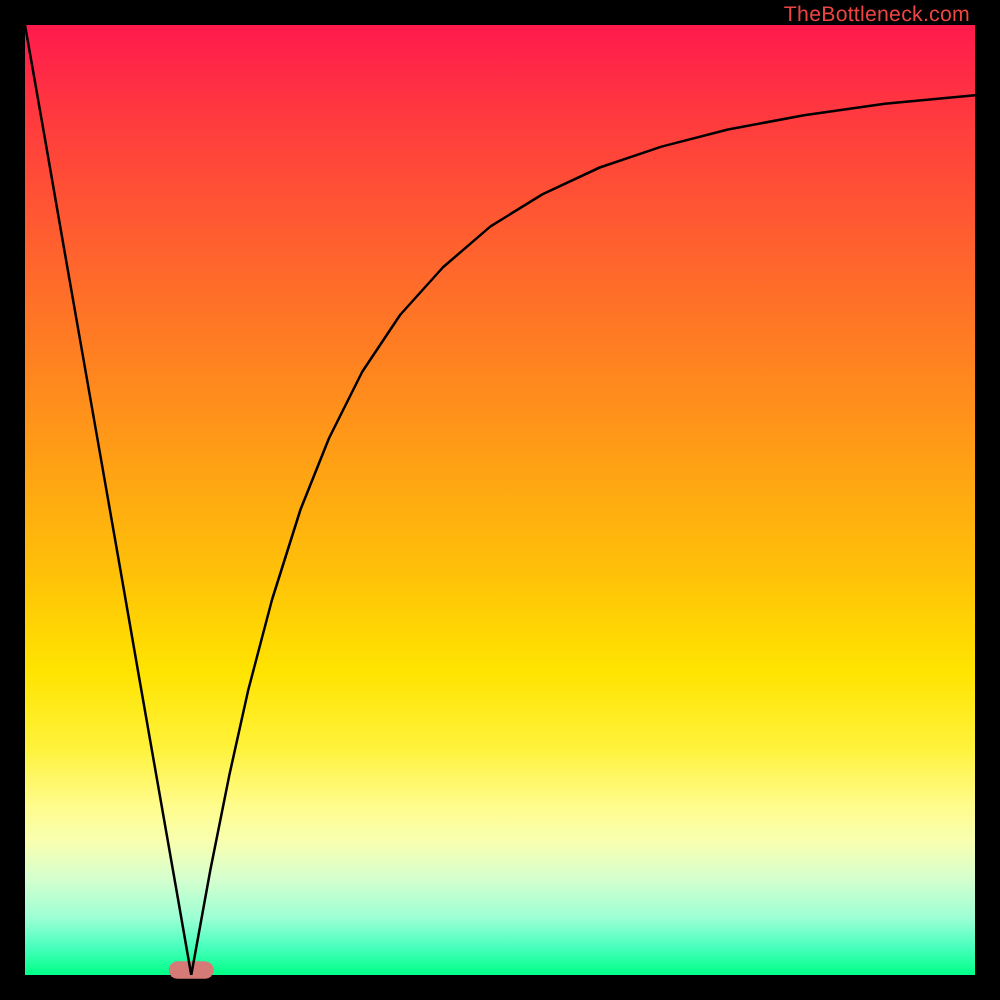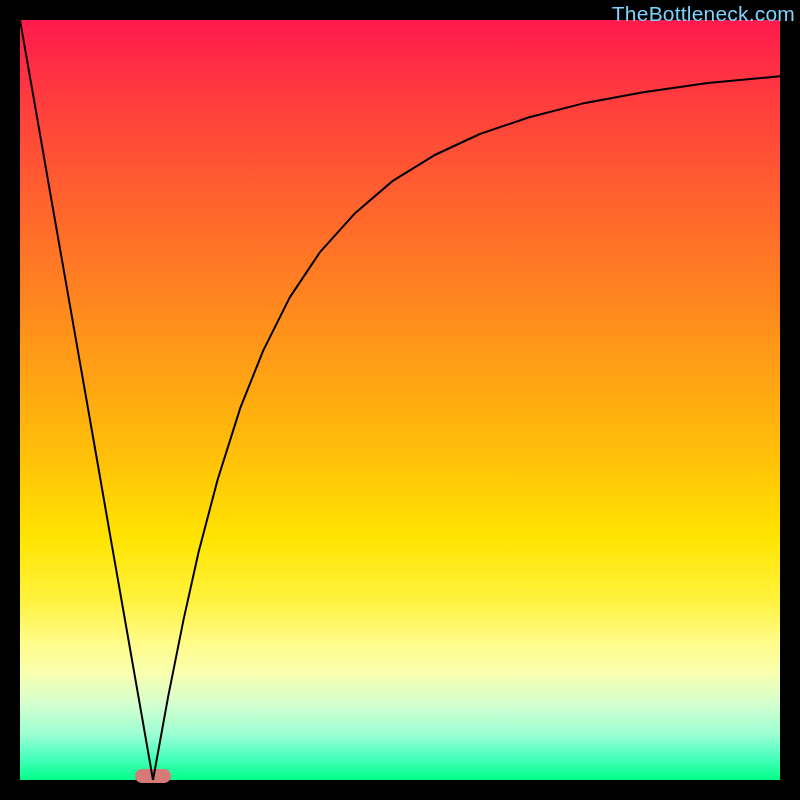--- a/index.html
+++ b/index.html
@@ -36,23 +36,23 @@
       #f8ffb0 86%,
       #d4ffcf 90%,
       #9cffd4 94%,
       #4affbe 97%,
       #00ff87 100%
     );
   }
   .watermark {
     position: absolute;
     top: 2px;
-    right: 5px;
-    color: #7dd3fc;
-    font-size: 21px;
+    right: 24px;
+    color: #ef4444;
+    font-size: 17px;
     font-weight: 500;
     letter-spacing: 0.2px;
     z-index: 10;
   }
   svg.curve {
     position: absolute;
     left: 0; top: 0;
     width: 760px;
     height: 760px;
     z-index: 5;

